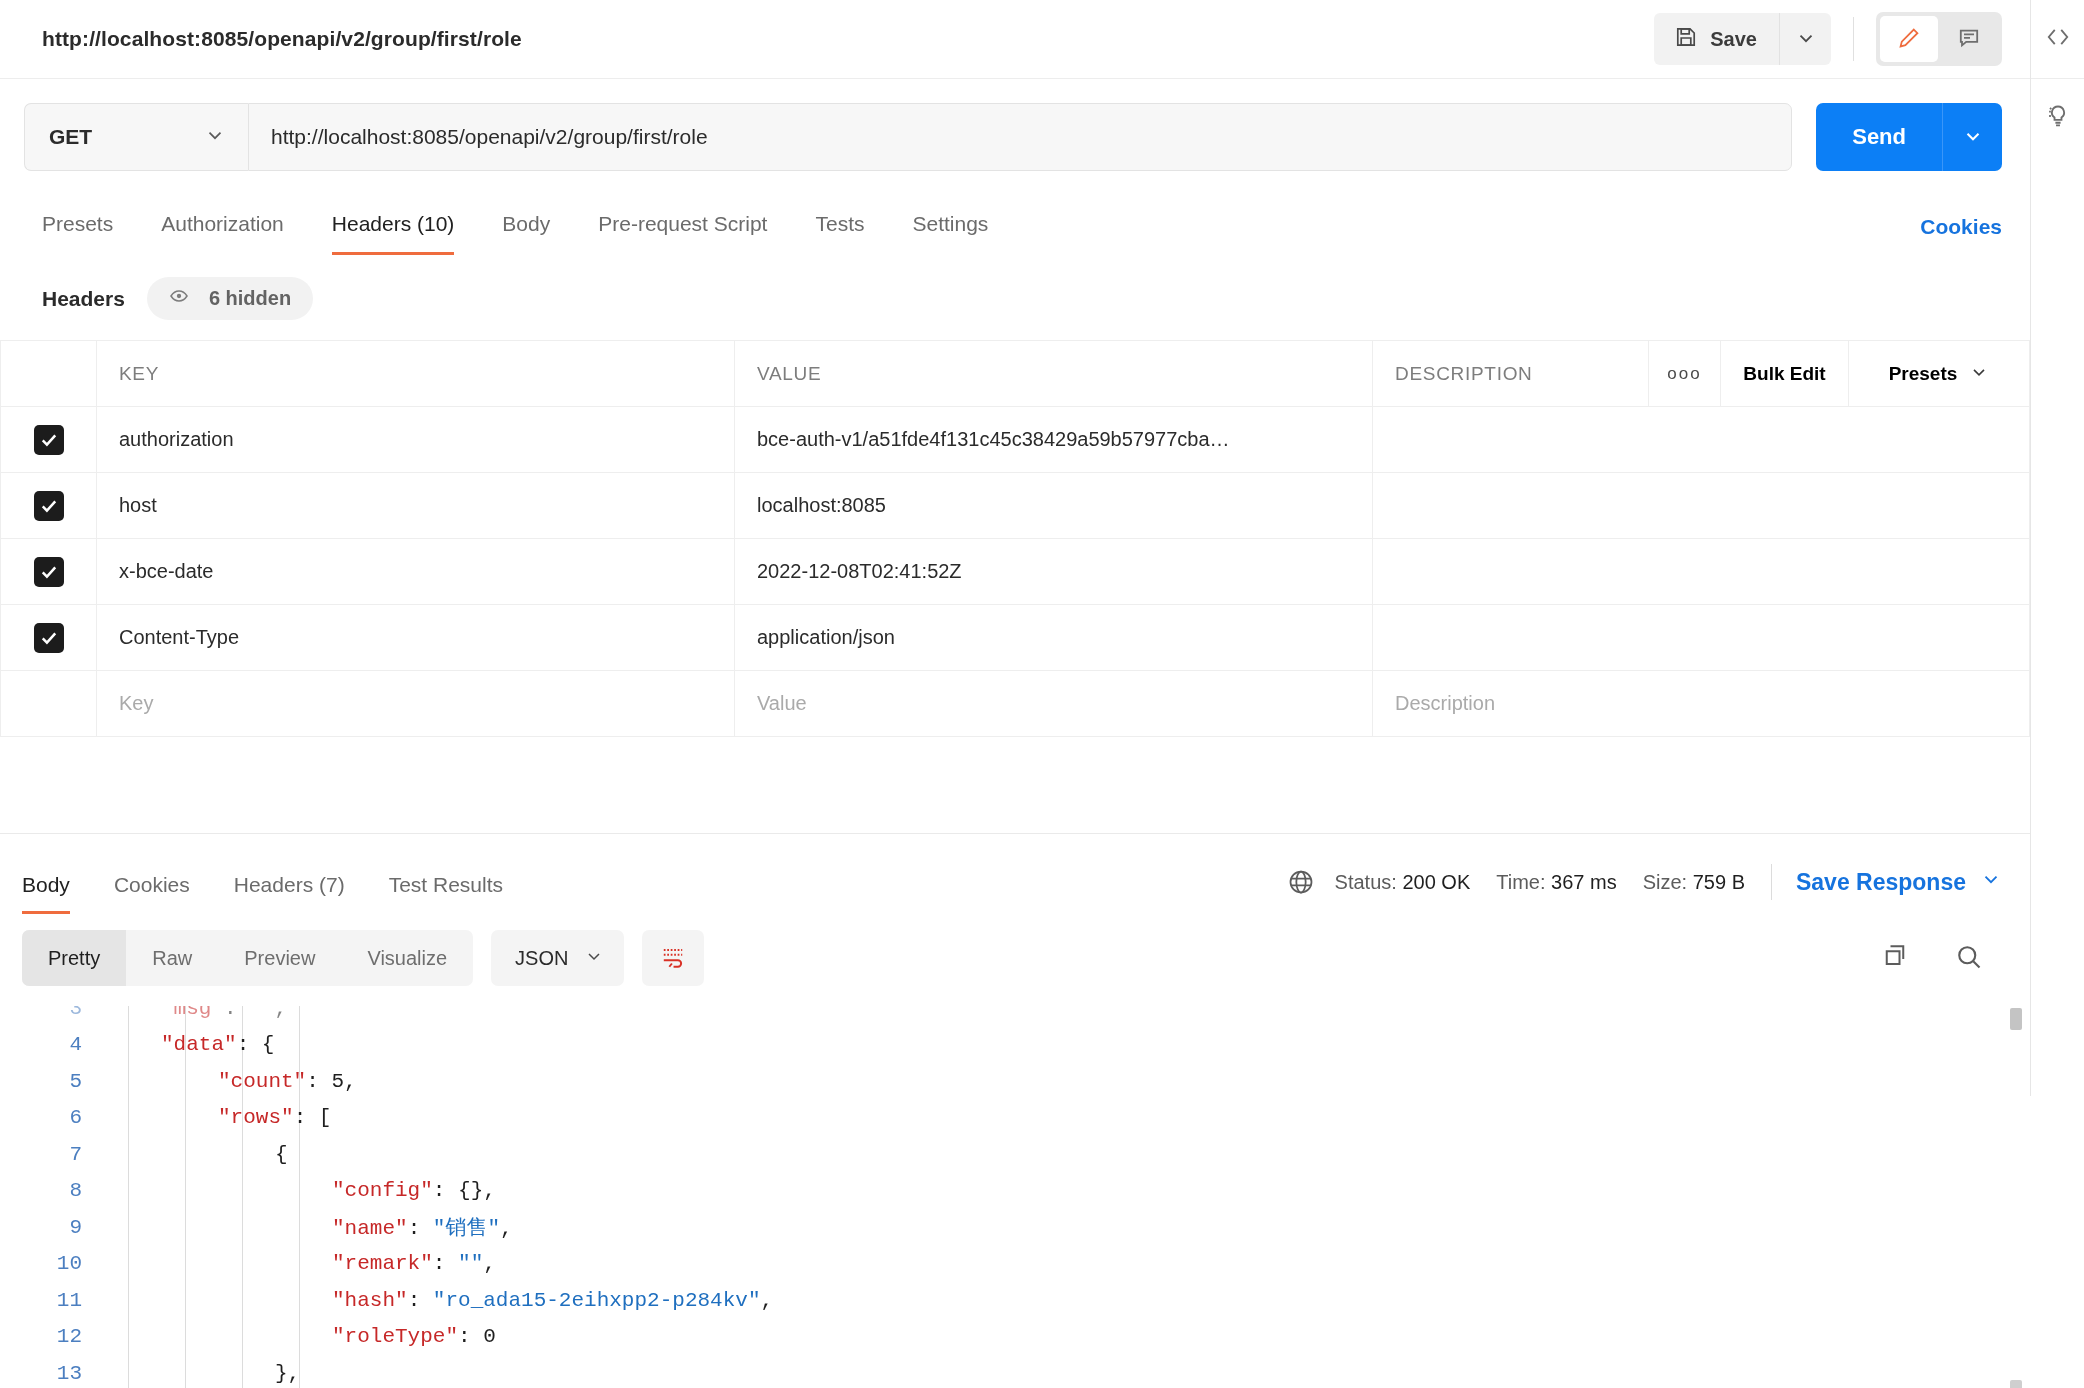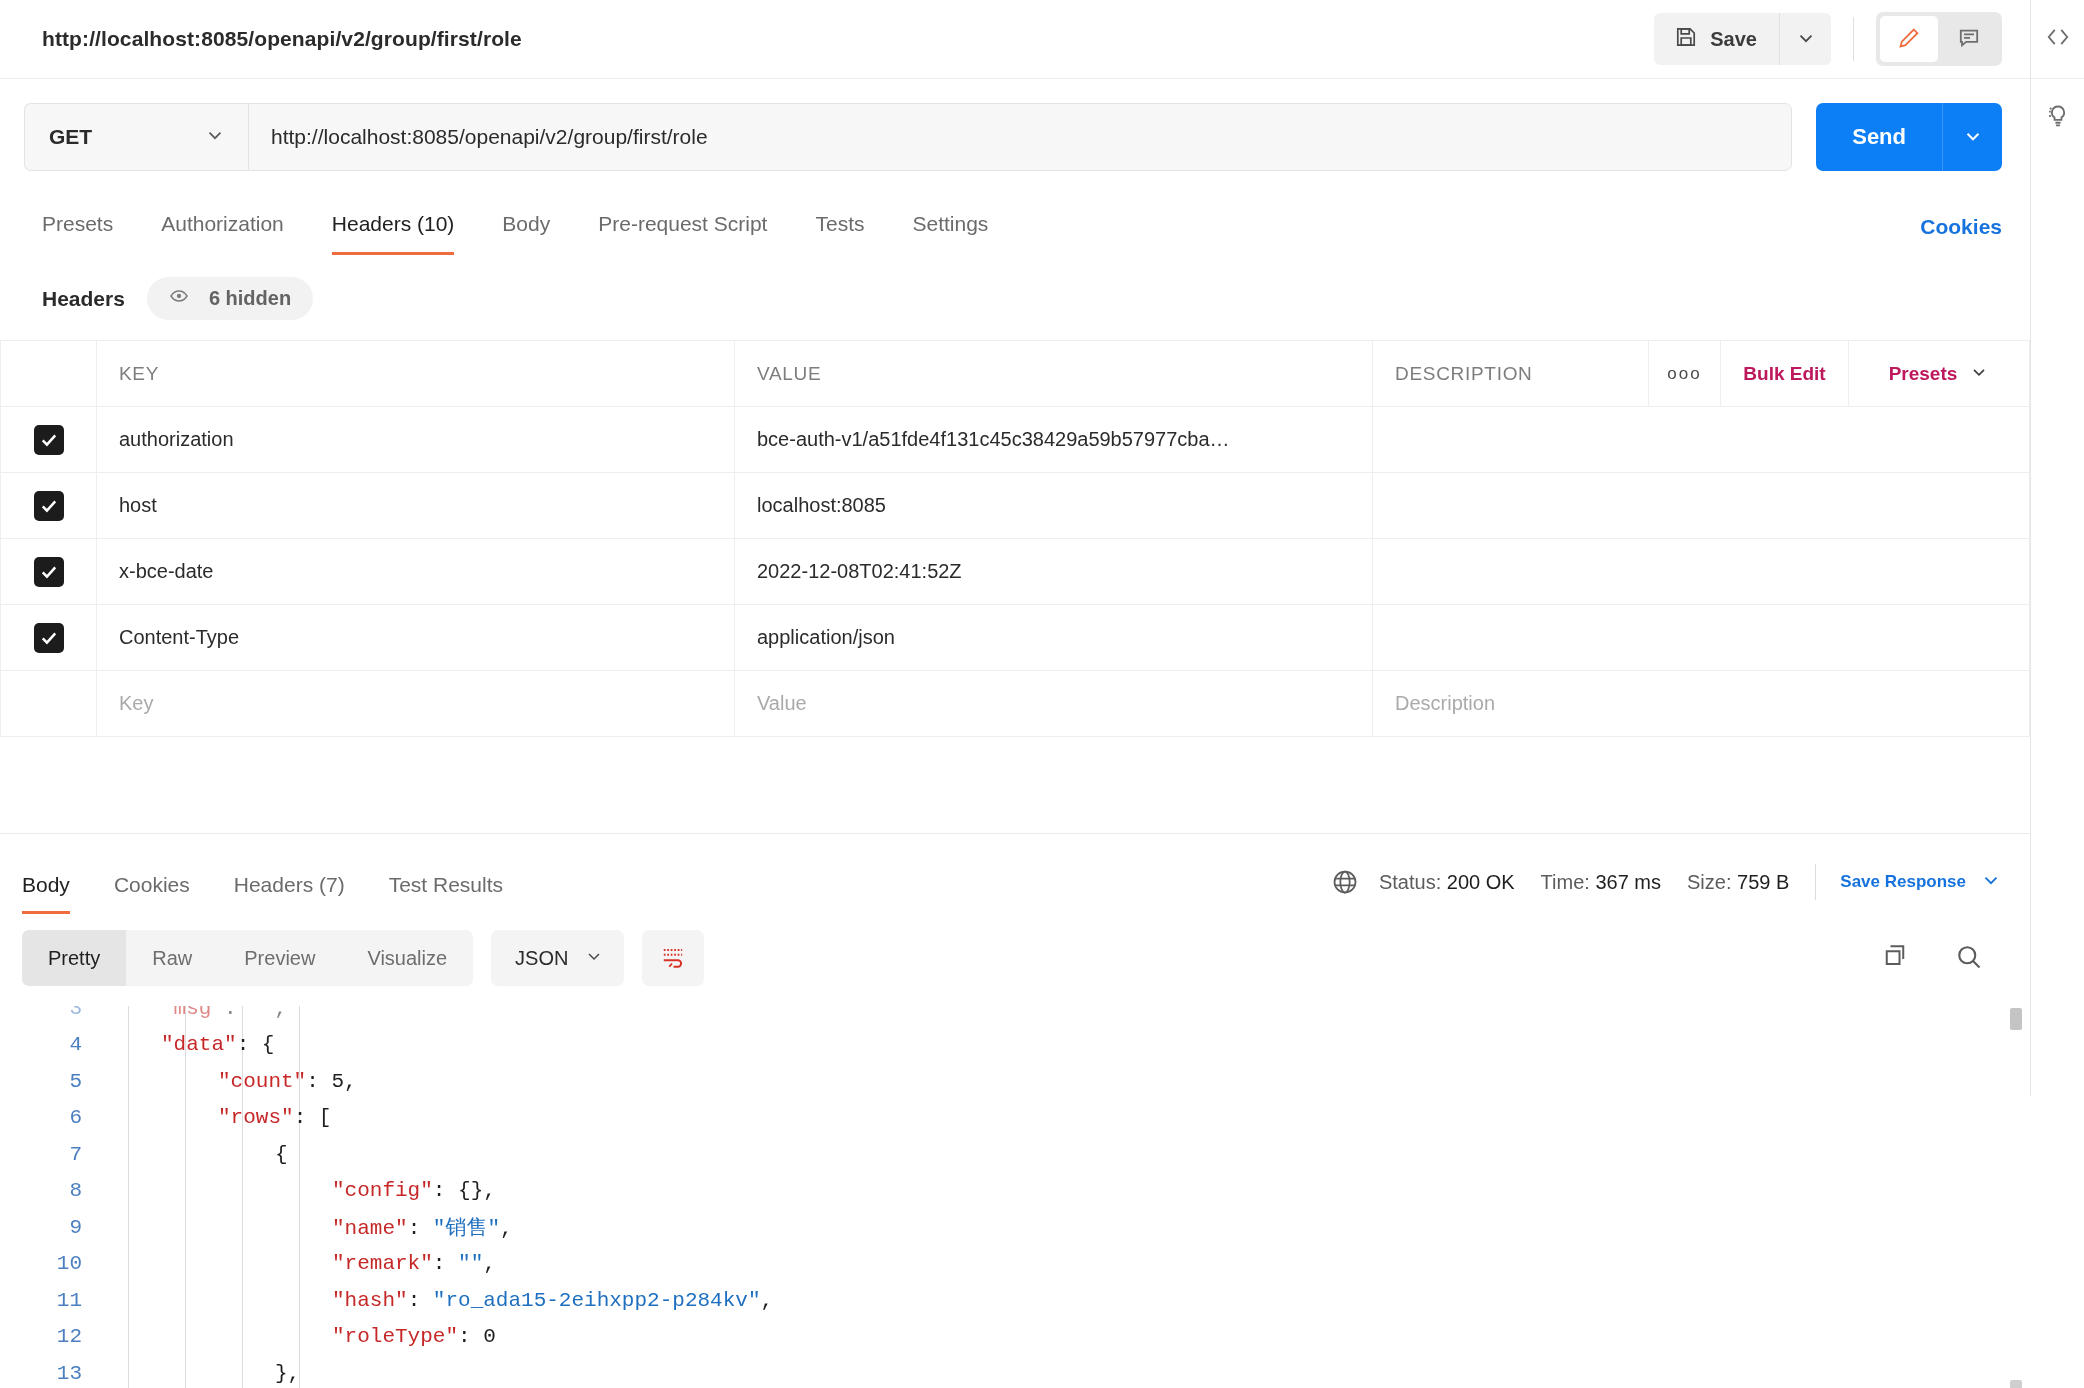--- a/index.html
+++ b/index.html
@@ -93,21 +93,21 @@
   }
   .hdr-table th { font-weight: normal; }
   .col-chk { width: 96px; }
   .col-key { width: 638px; }
   .col-val { width: 638px; }
   .col-desc { width: 276px; }
   .col-dots { width: 72px; }
   .col-bulk { width: 128px; }
   .col-presets { width: auto; }
   .th-label { font-size: 19px; color: #7d7d7d; letter-spacing: 0.7px; padding-left: 22px; }
-  .th-action { font-size: 19px; color: #be185d; font-weight: bold; text-align: center; cursor: pointer; }
+  .th-action { font-size: 19px; color: #000000; font-weight: bold; text-align: center; cursor: pointer; }
   .th-dots { text-align: center; color: #4a4a4a; font-size: 17px; letter-spacing: 2px; cursor: pointer; }
   .th-presets { display: flex; align-items: center; justify-content: center; gap: 12px; cursor: pointer; }
   .cell-text { font-size: 20px; color: #2b2b2b; padding-left: 22px; overflow: hidden; text-overflow: ellipsis; white-space: nowrap; }
   .cell-ph { font-size: 20px; color: #aaaaaa; padding-left: 22px; }
   .chk-wrap { display: flex; align-items: center; justify-content: center; }
   .chkbox {
     width: 30px; height: 30px; border-radius: 5px; background: #1c1c1c;
     display: flex; align-items: center; justify-content: center; cursor: pointer;
   }
   .chkbox svg { display: block; }
@@ -117,21 +117,21 @@
   .resp-tabs { display: flex; align-items: flex-end; padding: 0 28px 0 22px; height: 62px; margin-top: 18px; }
   .rsp-tab {
     font-size: 21px; color: #6b6b6b; cursor: pointer; padding: 0 0 14px 0;
     margin-right: 44px; border-bottom: 3px solid transparent; white-space: nowrap;
   }
   .rsp-tab.active { color: #212121; border-bottom-color: #ef6c3e; }
   .resp-meta { margin-left: auto; display: flex; align-items: center; gap: 0; padding-bottom: 14px; justify-content: flex-end; }
   .meta-item { font-size: 20px; color: #5c5c5c; margin-right: 26px; white-space: nowrap; }
   .meta-item b { color: #1f1f1f; font-weight: normal; }
   .meta-div { width: 1px; height: 36px; background: #dcdcdc; margin: 0 24px 0 0; }
-  .save-resp { color: #1673de; font-size: 17px; font-weight: bold; cursor: pointer; display: flex; align-items: center; gap: 14px; }
+  .save-resp { color: #1673de; font-size: 23px; font-weight: bold; cursor: pointer; display: flex; align-items: center; gap: 14px; }
 
   
   .fmt-bar { display: flex; align-items: center; padding: 16px 28px 14px 22px; gap: 18px; }
   .seg { display: flex; background: #f4f4f4; border-radius: 7px; overflow: hidden; }
   .seg-btn {
     border: none; background: transparent; font-size: 20px; color: #6e6e6e;
     padding: 0 26px; height: 56px; cursor: pointer; font-family: "Liberation Sans", sans-serif;
   }
   .seg-btn.active { background: #e5e5e5; color: #1f1f1f; }
   .json-sel {

